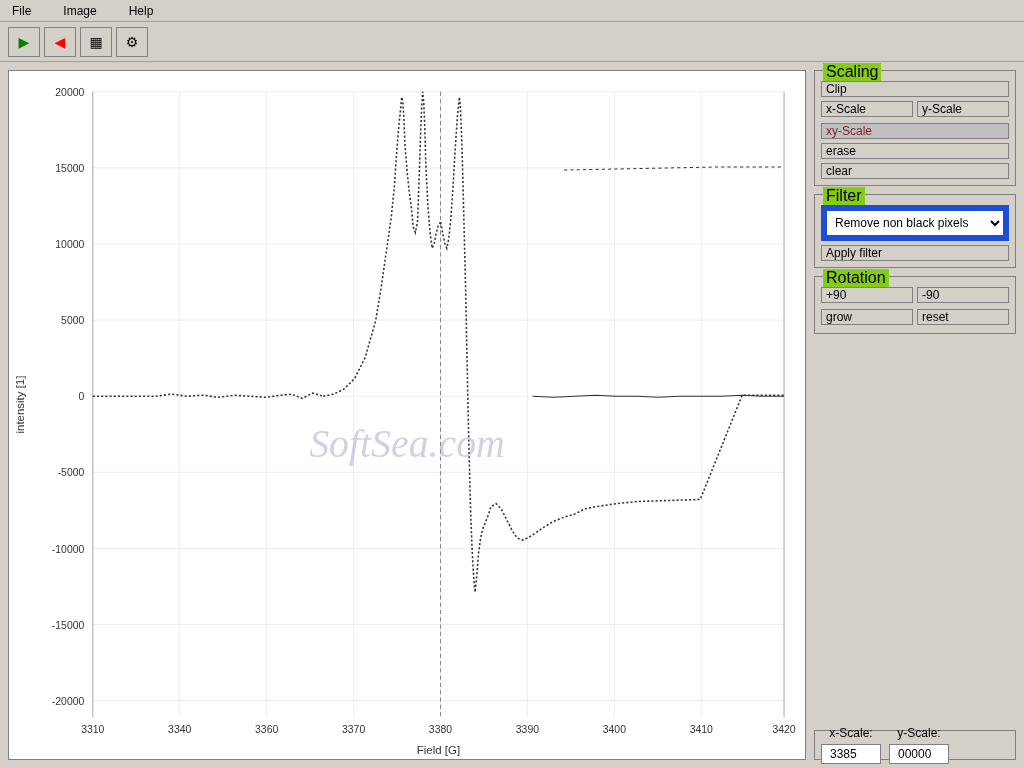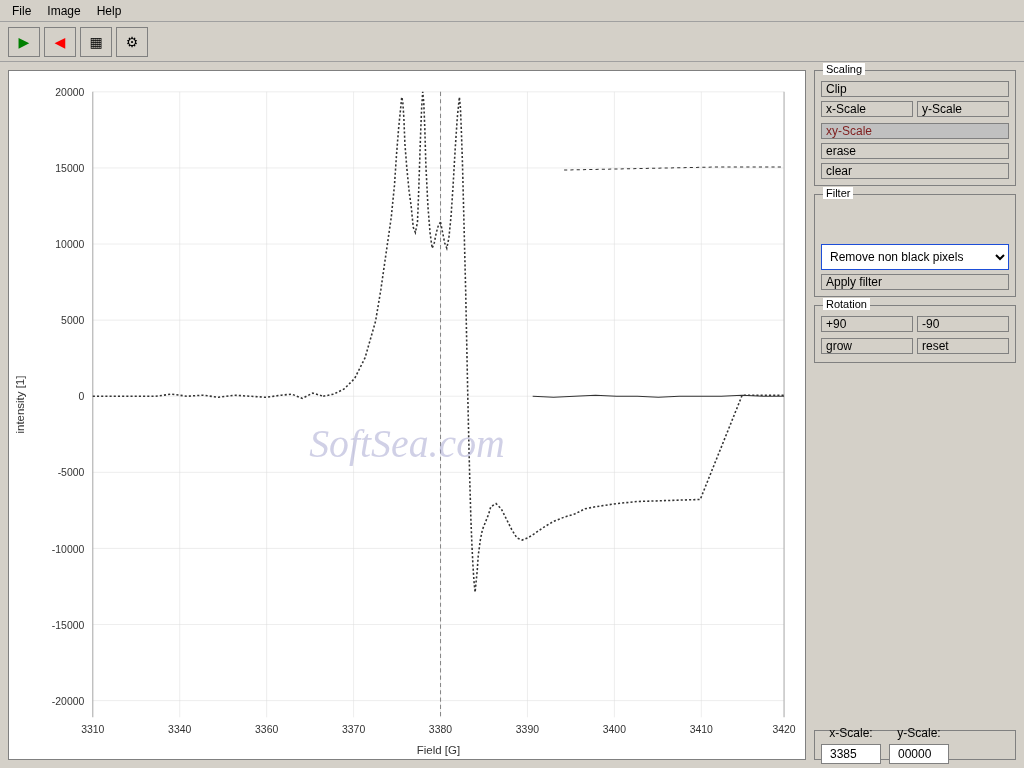--- a/index.html
+++ b/index.html
@@ -13,20 +13,21 @@
     }
 
     
     .menubar {
       background: #d4d0c8;
       height: 22px;
       display: flex;
       align-items: center;
       padding: 2px 4px;
       border-bottom: 1px solid #a0a0a0;
+      gap: 16px;
     }
     .menubar-item {
       padding: 2px 8px;
       cursor: pointer;
       font-size: 12px;
     }
 
     
     .toolbar {
       background: #d4d0c8;
@@ -78,23 +79,23 @@
     .section-wrap {
       position: relative;
       border: 1px solid #808080;
       padding: 10px 6px 6px 6px;
       background: #d4d0c8;
     }
     .section-label {
       position: absolute;
       top: -8px;
       left: 8px;
-      background: #ffffff;
+      background: #84cc16;
       padding: 0 3px;
-      font-size: 11px;
+      font-size: 16px;
     }
 
     
     .btn {
       display: block;
       width: 100%;
       padding: 0 4px;
       margin-bottom: 4px;
       background: #d4d0c8;
       border: 1px solid #808080;
@@ -117,23 +118,22 @@
       color: #7f1d1d;
       cursor: default;
     }
 
     
     .filter-select {
       width: 100%;
       padding: 4px;
       margin-bottom: 4px;
       background: #ffffff;
-      border: 1px solid #1d4ed8;
-      font-size: 12px;
-      margin-top: 39px;
+      border: 6px solid #1d4ed8;
+      font-size: 12px;
     }
 
     
     .statusbar {
       height: 30px;
       background: #d4d0c8;
       border: 1px solid #808080;
       display: flex;
       align-items: center;
       padding: 2px 6px;

